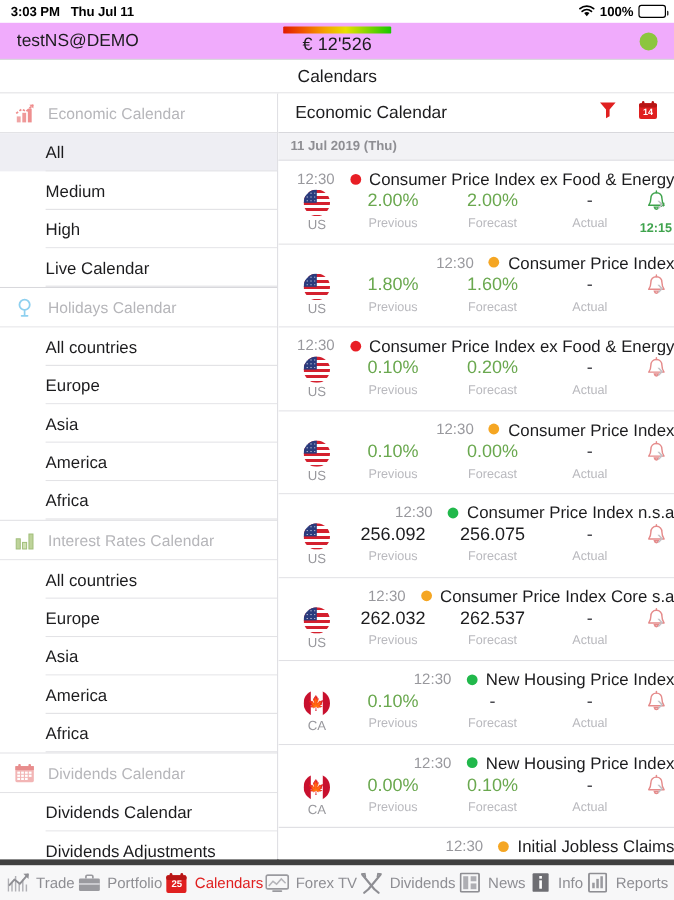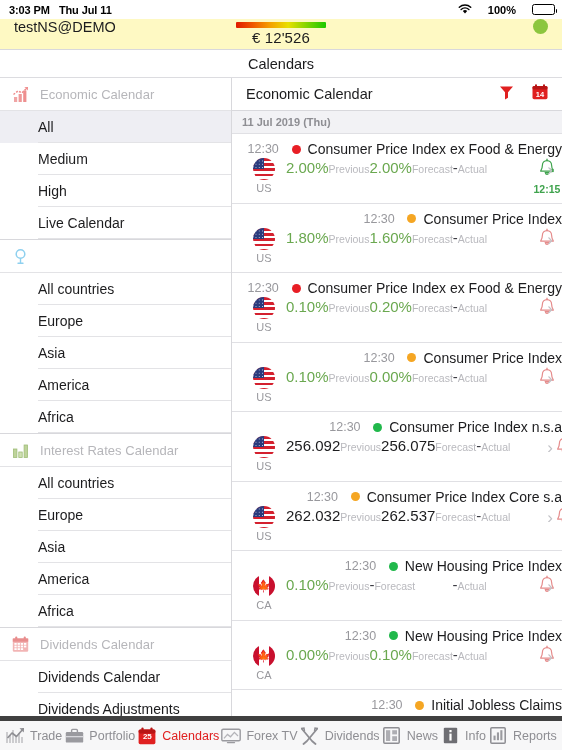--- a/index.html
+++ b/index.html
@@ -15,32 +15,32 @@
   
   .statusbar {
     height: 19px; flex: 0 0 19px;
     display: flex; align-items: center;
     padding: 0 7px 0 9px;
     font-size: 11px; font-weight: bold; color: #000;
     background: #ffffff;
   }
   .sb-time { letter-spacing: -0.1px; }
   .sb-date { margin-left: 9px; letter-spacing: -0.1px; font-weight: bold;}
-  .sb-right { margin-left: auto; display: flex; align-items: center; gap: 16px; }
+  .sb-right { margin-left: auto; display: flex; align-items: center; gap: 4px; }
   .wifi-ico { width: 14px; height: 11px; position: relative; display:inline-block; }
   .batt-pct { font-size: 11px; font-weight: bold; }
   .batt { width: 23px; height: 11px; border: 1px solid #000; border-radius: 2.5px; position: relative; padding: 1px; }
   .batt::after { content:""; position:absolute; right:-3px; top:3.5px; width:1.5px; height:4px; background:#000; border-radius:0 1px 1px 0; }
   .batt-fill { height: 100%; background: #000; border-radius: 1px; }
 
   
   .acctbar {
     height: 31px; flex: 0 0 31px;
-    background: #fef9c3;
-    display: flex; align-items: flex-start;
+    background: #f0abfc;
+    display: flex; align-items: center;
     padding: 0 14px 0 14px;
     position: relative;
     border-bottom: 1px solid #d8d8dc;
   }
   .acct-name { font-size: 14.5px; color: #1c1c1e; }
   .balance-wrap {
     position: absolute; left: 0; right: 0; top: 0; bottom: 0;
     display: flex; flex-direction: column; align-items: center; justify-content: center;
     pointer-events: none;
   }
@@ -124,21 +124,21 @@
   .row-top { display: flex; align-items: center; padding-left: 10px; justify-content: flex-end; }
   .row-time { font-size: 12.5px; color: #98989d; width: 44px; flex: 0 0 44px; }
   .imp-dot { width: 9px; height: 9px; border-radius: 50%; flex:0 0 9px; margin-right: 7px; }
   .row-title { font-size: 14px; color: #1c1c1e; white-space: nowrap; overflow: hidden; text-overflow: ellipsis; }
 
   .row-bot { display: flex; align-items: flex-start; padding-left: 10px; margin-top: 1px; }
   .cell-flag { width: 44px; flex: 0 0 44px; display: flex; flex-direction: column; align-items: center; }
   .flag { width: 22px; height: 22px; border-radius: 50%; overflow: hidden; position: relative; }
   .cc { font-size: 11px; color: #98989d; margin-top: 2px; }
 
-  .cell { flex: 0 0 83px; display: flex; flex-direction: row; align-items: center; }
+  .cell { flex: 0 0 83px; display: flex; flex-direction: column; align-items: center; }
   .cell.actual { flex: 0 0 79px; }
   .cell-val { font-size: 15px; line-height: 19px; }
   .cell-val.green { color: #6aa84f; }
   .cell-val.dark  { color: #1c1c1e; }
   .cell-val.dash  { color: #3c3c43; }
   .cell-lbl { font-size: 10.5px; color: #b9b9be; margin-top: 3px; }
 
   .cell-bell { flex: 1 1 auto; display: flex; flex-direction: column; align-items: center; }
   .bell-time { font-size: 10.5px; color: #3fa34d; font-weight: bold; margin-top: 2px; }
 
@@ -232,20 +232,21 @@
         </div>
         <div class="sb-sep"></div>
         <div class="sb-section">
           <span class="sb-section-icon">
             <svg width="19" height="19" viewBox="0 0 19 19">
               <circle cx="9.5" cy="7" r="4.3" fill="none" stroke="#8ed0ef" stroke-width="1.5"></circle>
               <rect x="8.8" y="11" width="1.4" height="5" fill="#8ed0ef"></rect>
               <path d="M7 16.2 L12 16.2" stroke="#8ed0ef" stroke-width="1.4" stroke-linecap="round"></path>
             </svg>
           </span>
+          <span class="sb-section-label">Holidays Calendar</span>
         </div>
         <div class="sb-item">
           <span>All countries</span>
         </div>
         <div class="sb-item">
           <span>Europe</span>
         </div>
         <div class="sb-item">
           <span>Asia</span>
         </div>

